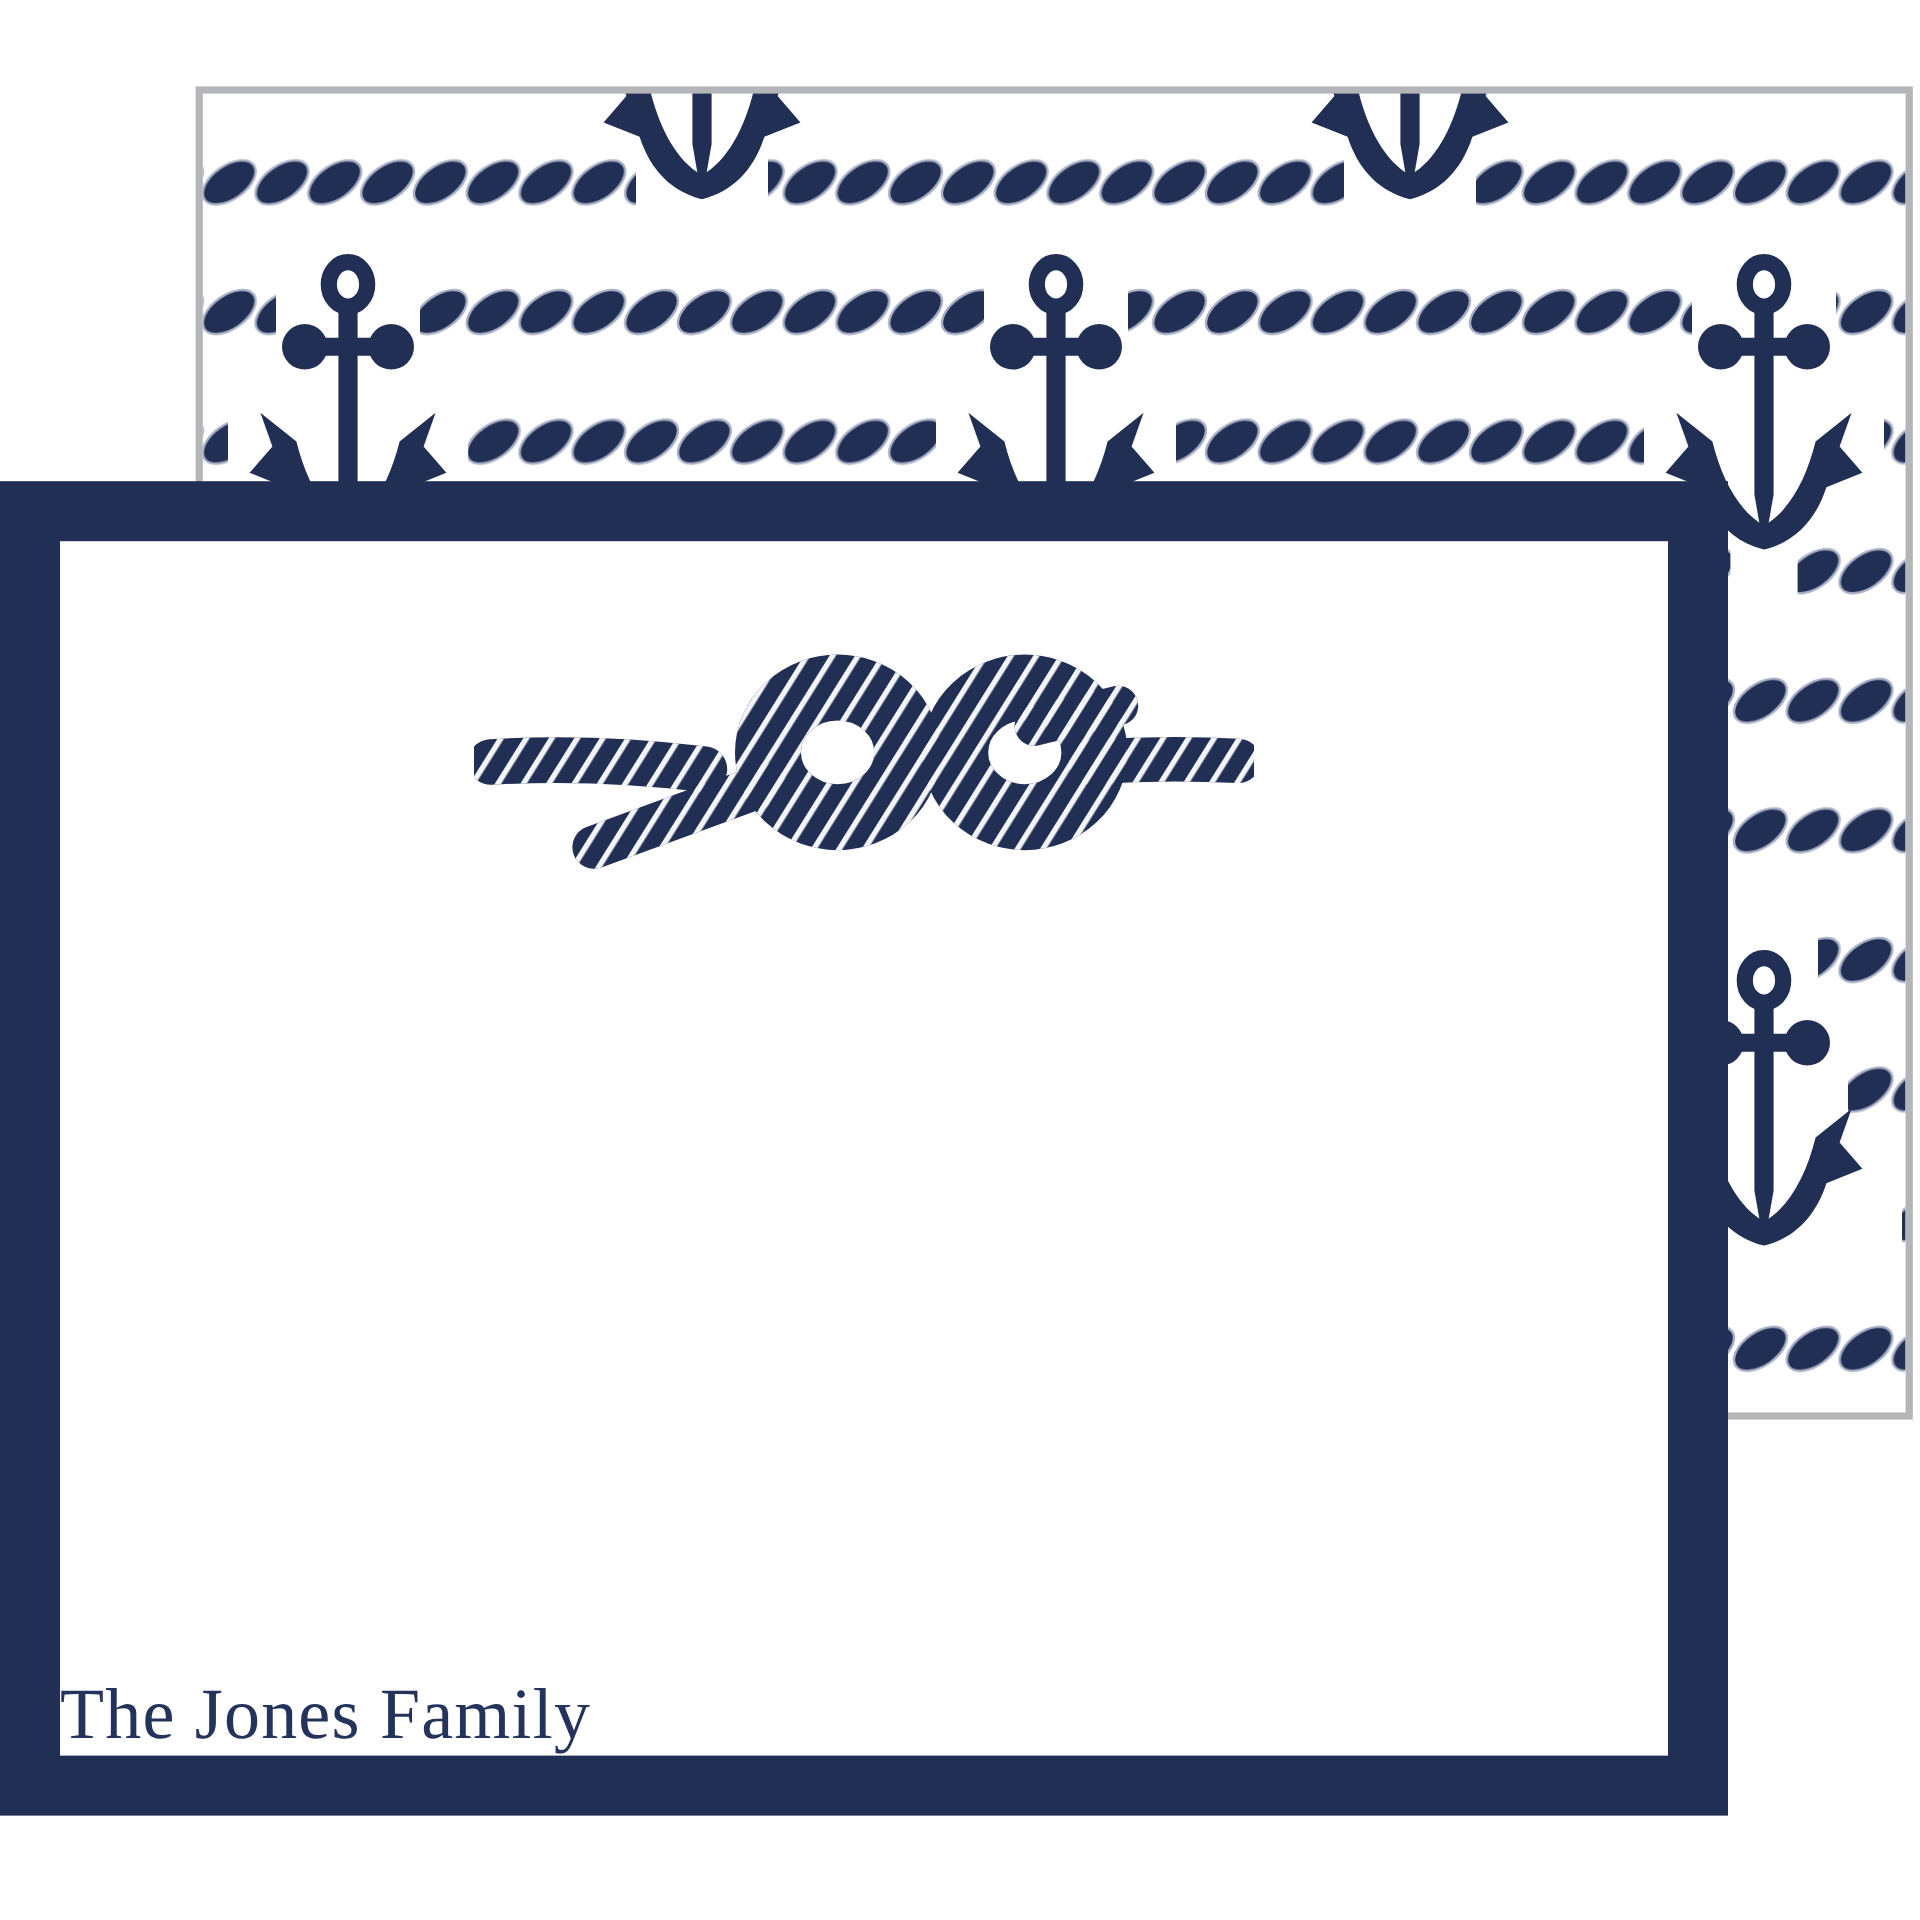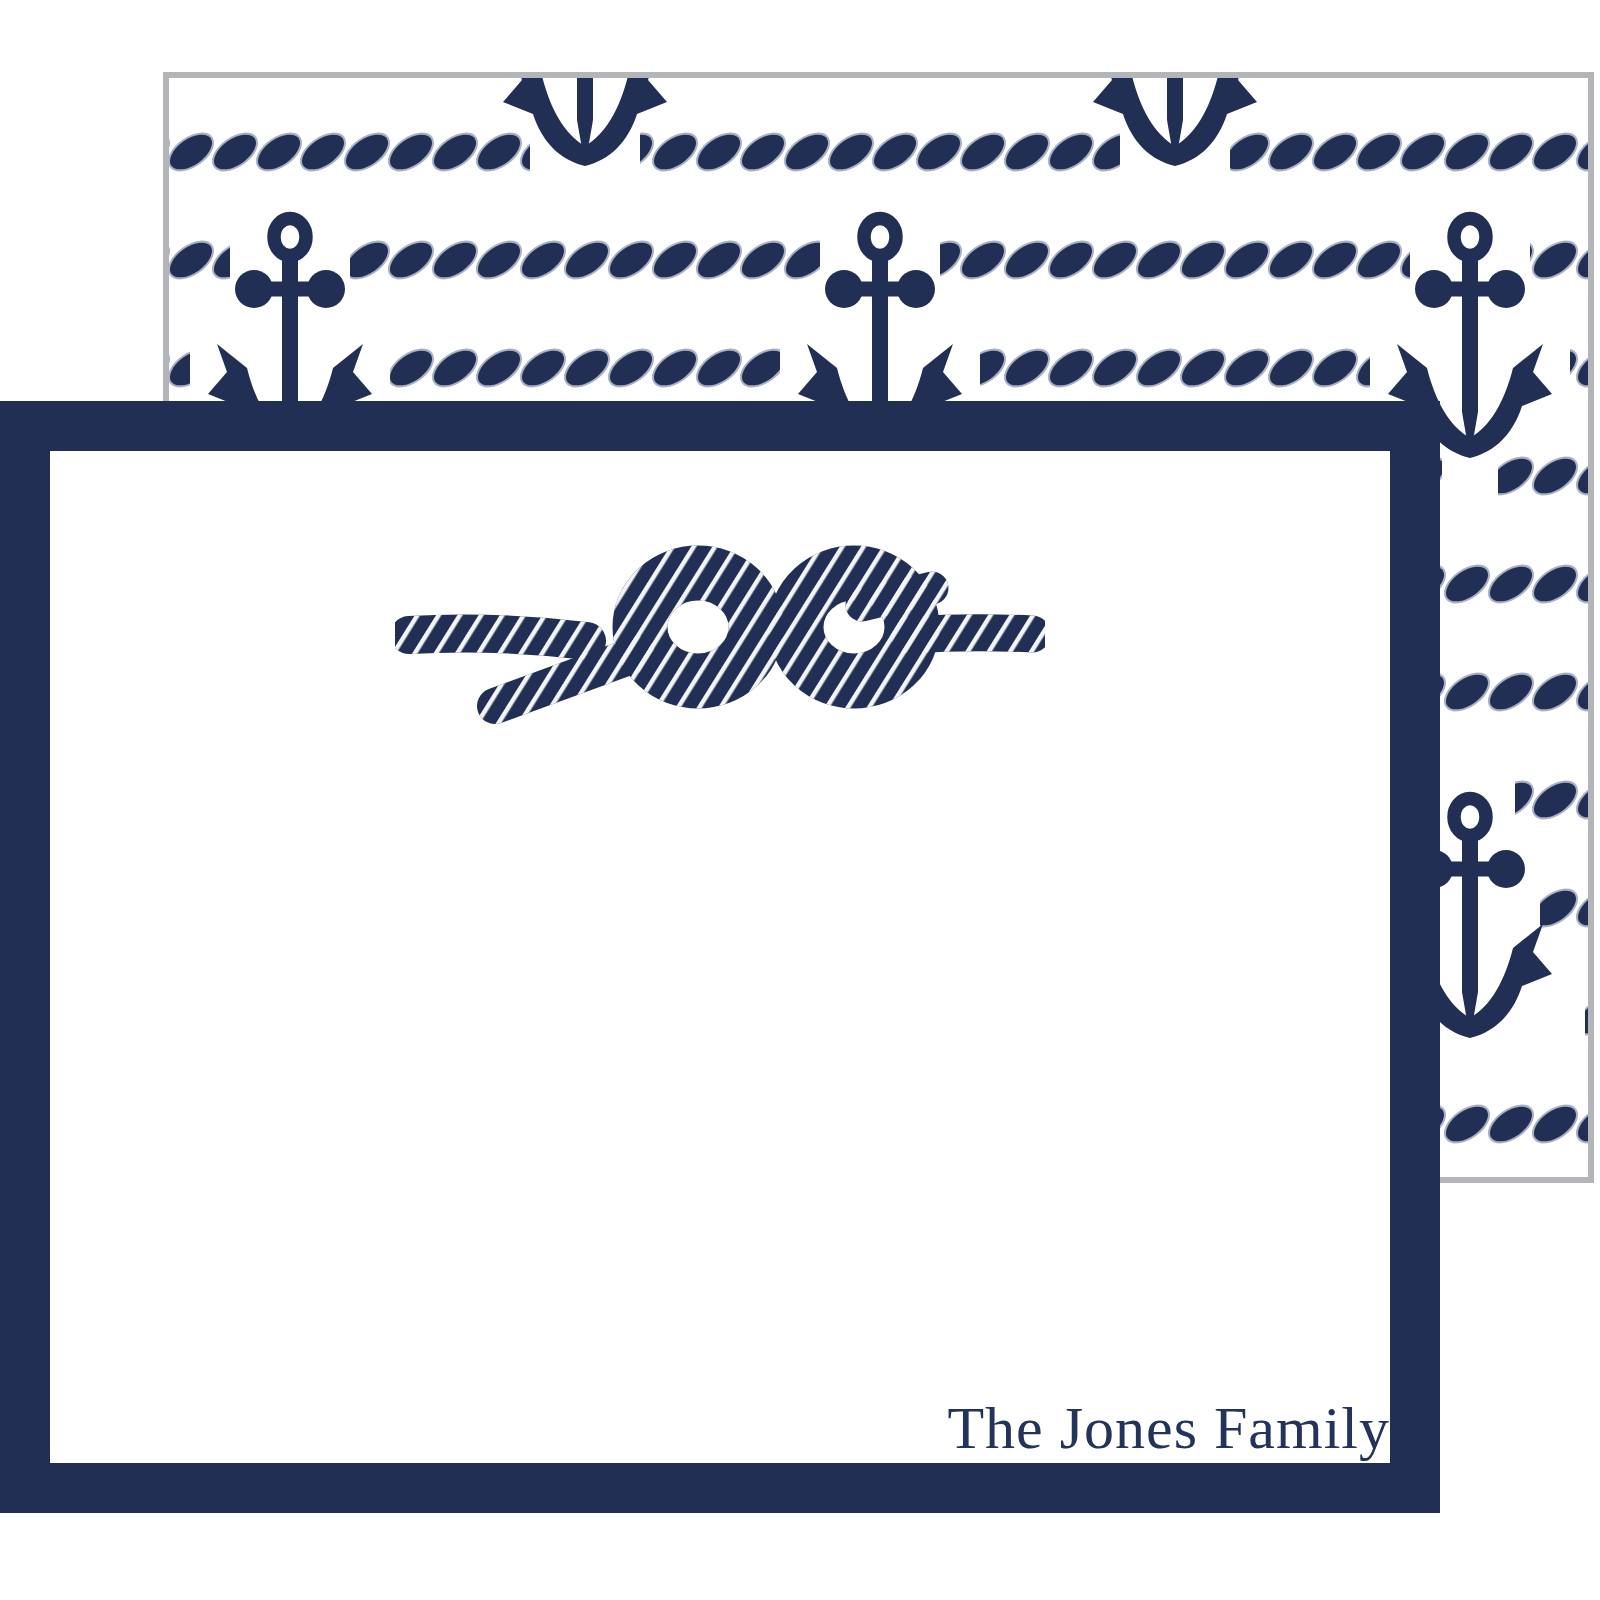--- a/index.html
+++ b/index.html
@@ -16,21 +16,21 @@
   .a-ring{fill:none;stroke:var(--navy,#222f55);stroke-width:13.5;}
   .a-bar{stroke:var(--navy,#222f55);stroke-width:15;stroke-linecap:round;}
 
   
   .front-card{position:absolute;left:0;top:401px;width:1440px;height:1112px;
               background:var(--navy,#222f55);}
   .front-inner{position:absolute;left:50px;top:50px;right:50px;bottom:50px;background:#fff;}
   .knot{position:absolute;left:395px;top:94px;width:650px;height:190px;}
   .knot-navy{fill:none;stroke:var(--navy,#222f55);}
   .knot-hatch{fill:none;stroke:url(#hatch);}
-  .card-name{position:absolute;left:0;right:0;top:947px;text-align:right;
+  .card-name{position:absolute;left:0;right:0;top:947px;text-align:left;
              font-size:60px;line-height:1;letter-spacing:1px;color:var(--text-navy,#24335c);}
 </style>
 </head>
 <body>
 
 <div class="canvas">
 
   <div class="back-card">
     <svg viewBox="0 0 1419 1099" xmlns="http://www.w3.org/2000/svg">
       <defs>

